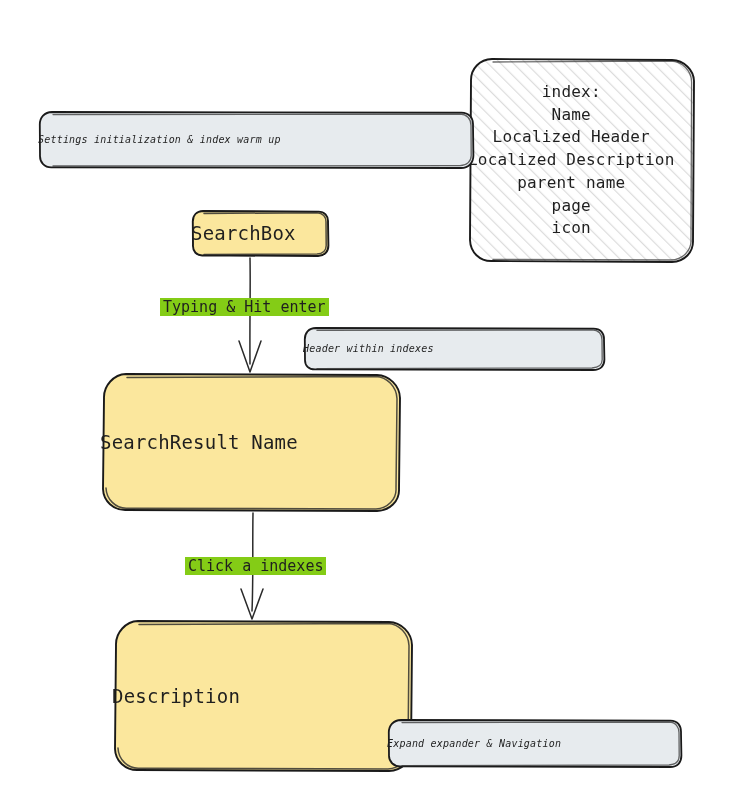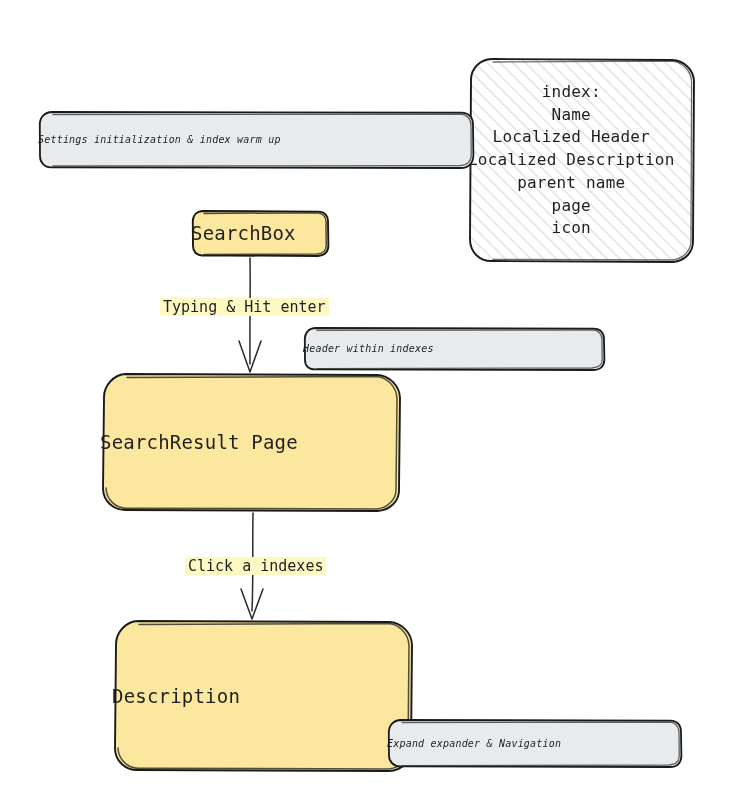--- a/index.html
+++ b/index.html
@@ -108,21 +108,21 @@
     text-align: center;
     line-height: 1.42;
   }
 
   
   .edge-label {
     position: absolute;
     font-family: "DejaVu Sans Mono", monospace;
     font-size: 15px;
     color: #1f1f1f;
-    background: #fef9c3;
+    background: #84cc16;
     white-space: pre;
     padding: 0 3px;
     line-height: 1.2;
   }
 
   
   #n-index   { z-index: 3; }
   #n-note1   { z-index: 5; }
   #n-note2   { z-index: 5; }
   #n-note3   { z-index: 5; }
@@ -218,21 +218,21 @@
   <div class="node proc" id="n-result" style="left:100px; top:372px; width:302px; height:142px;">
     <svg class="shape" viewBox="0 0 302 142" preserveAspectRatio="none">
       <path class="fill" d="M26,2 L277,3 C289,3.4 299.6,13.4 300,26
                L299,117 C299.6,129.4 289.4,138.6 277,139
                L26,138 C13.6,138.4 3.4,129.2 3,117
                L4,26 C3.6,13.6 13.8,2.4 26,2 Z"></path>
       <path class="ghost" d="M27,5.4 L276,4.4 C287,4.8 296.6,15 297,26.6
                L296,116 C296.8,127.4 287.4,136.4 276,137
                L27,136.2 C15.4,136.6 6.4,127 6,116"></path>
     </svg>
-    <div class="label">SearchResult Page</div>
+    <div class="label">SearchResult Name</div>
   </div>
 
   <div class="edge-label" style="left:185px; top:557px;">Click a indexes</div>
 
   <div class="node proc" id="n-settings" style="left:112px; top:619px; width:302px; height:155px;">
     <svg class="shape" viewBox="0 0 302 155" preserveAspectRatio="none">
       <path class="fill" d="M26,2 L277,3 C289,3.4 299.6,13.4 300,26
                L299,130 C299.6,142.4 289.4,151.6 277,152
                L26,151 C13.6,151.4 3.4,142.2 3,130
                L4,26 C3.6,13.6 13.8,2.4 26,2 Z"></path>

